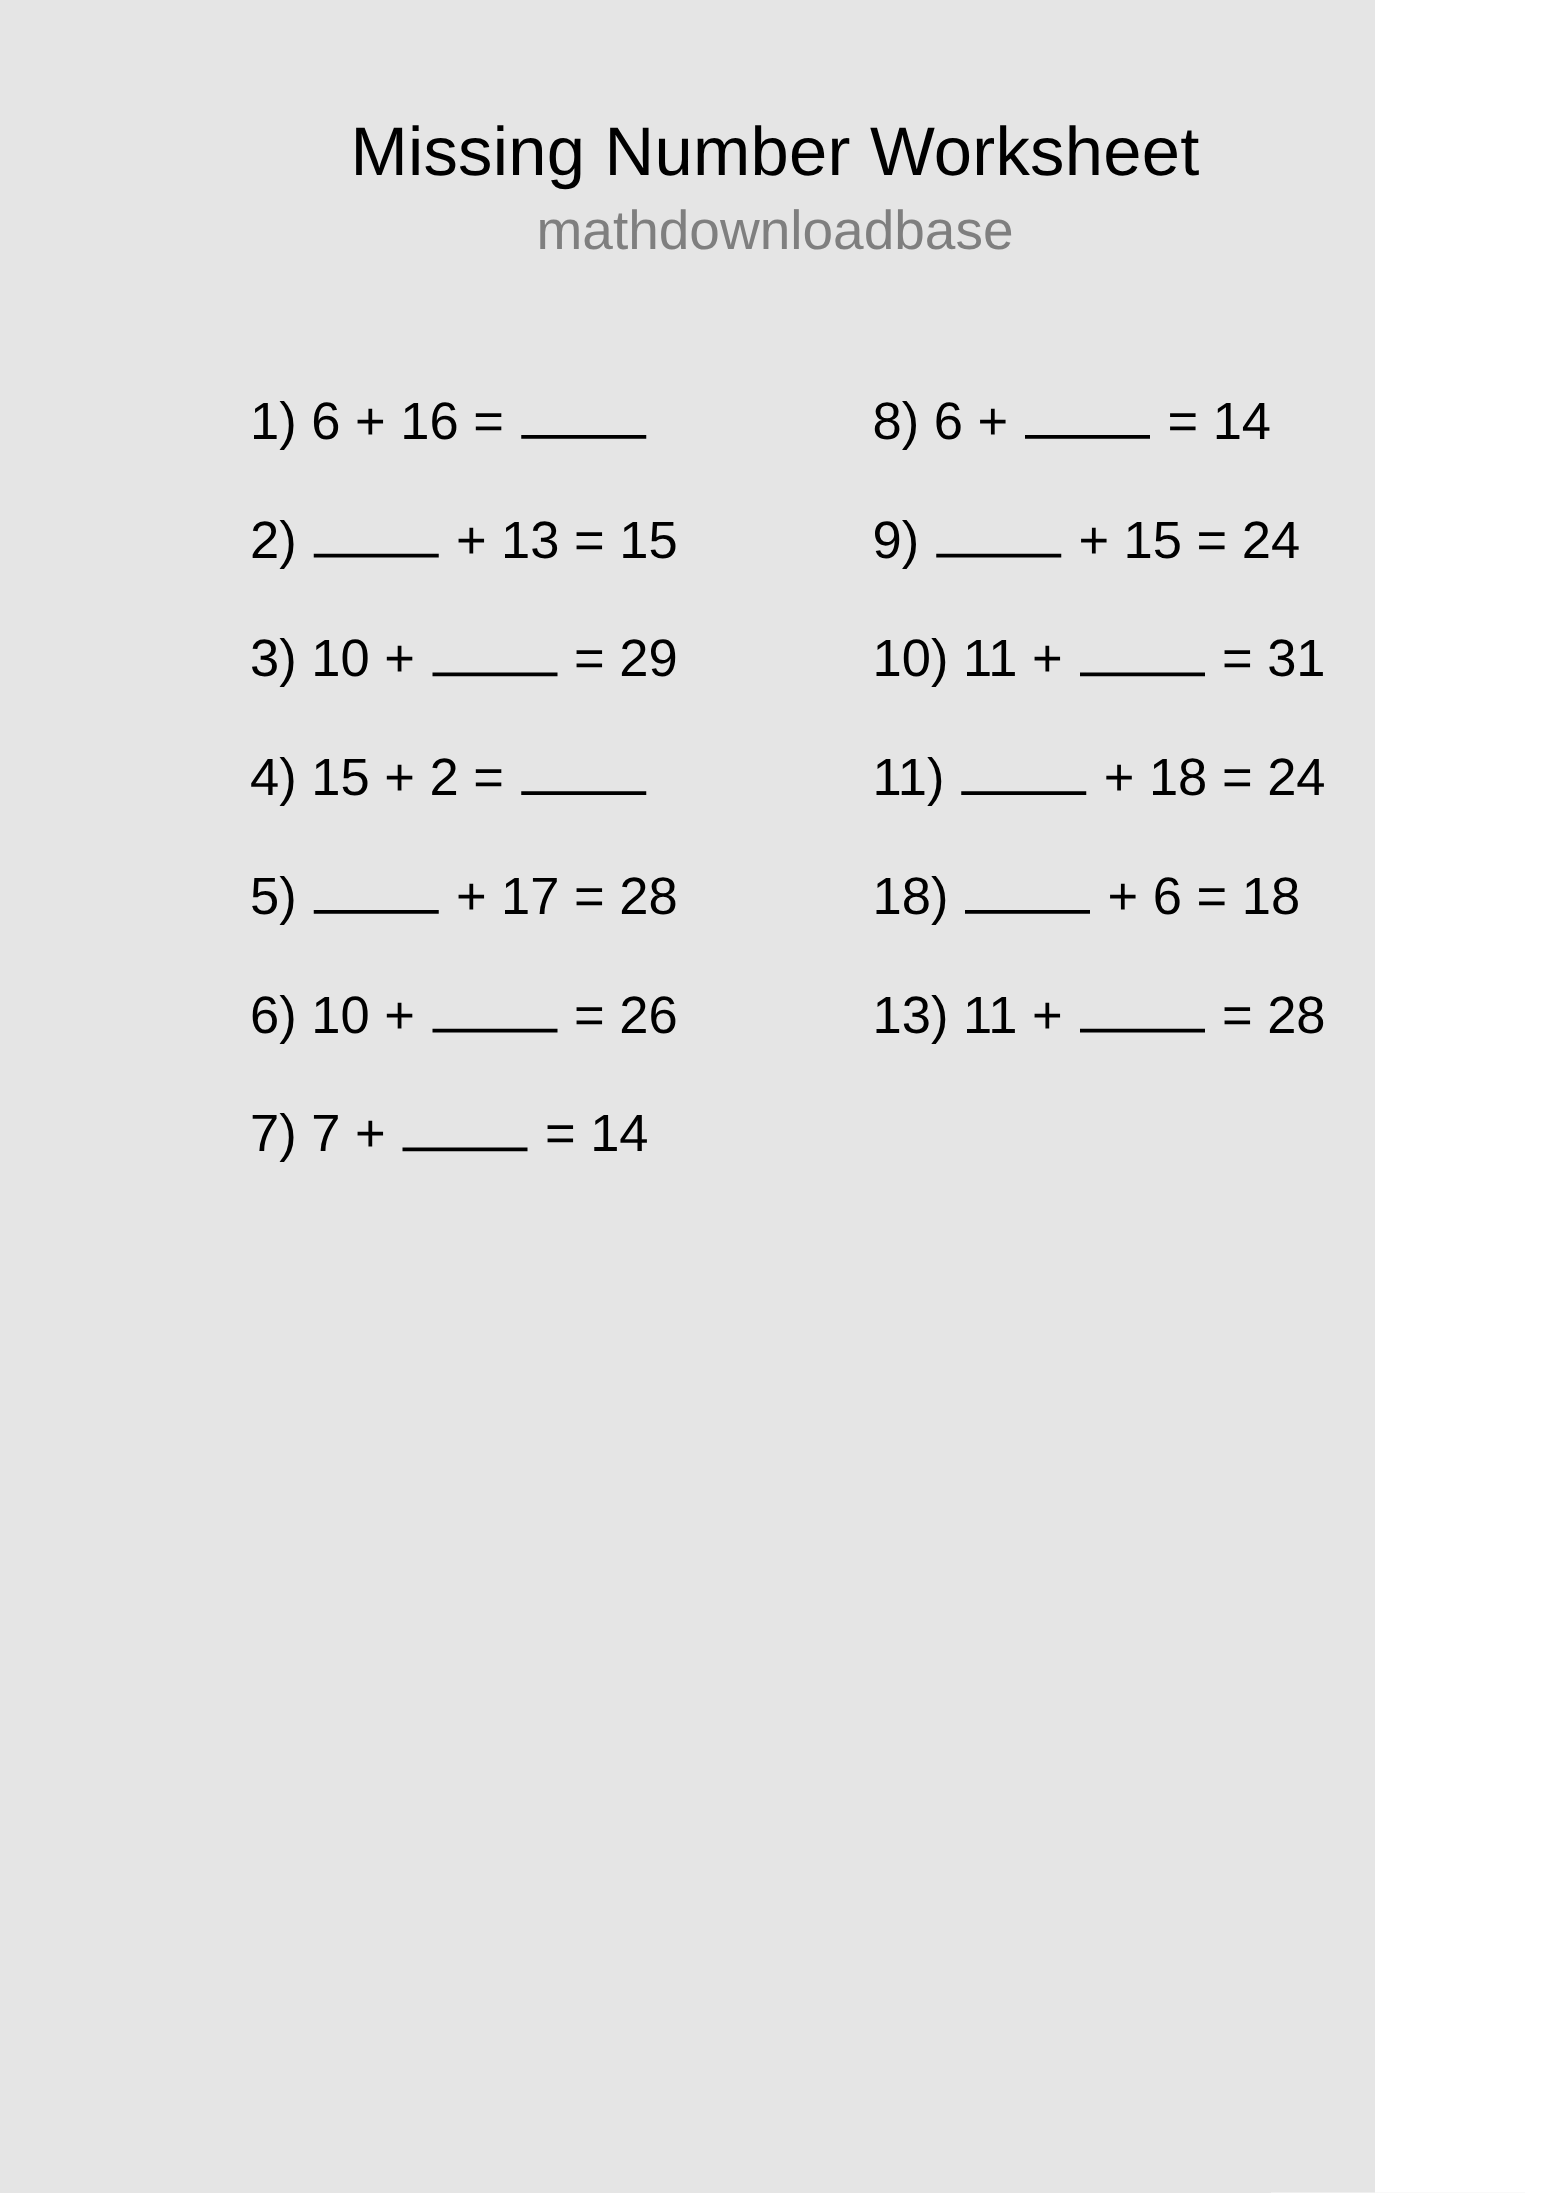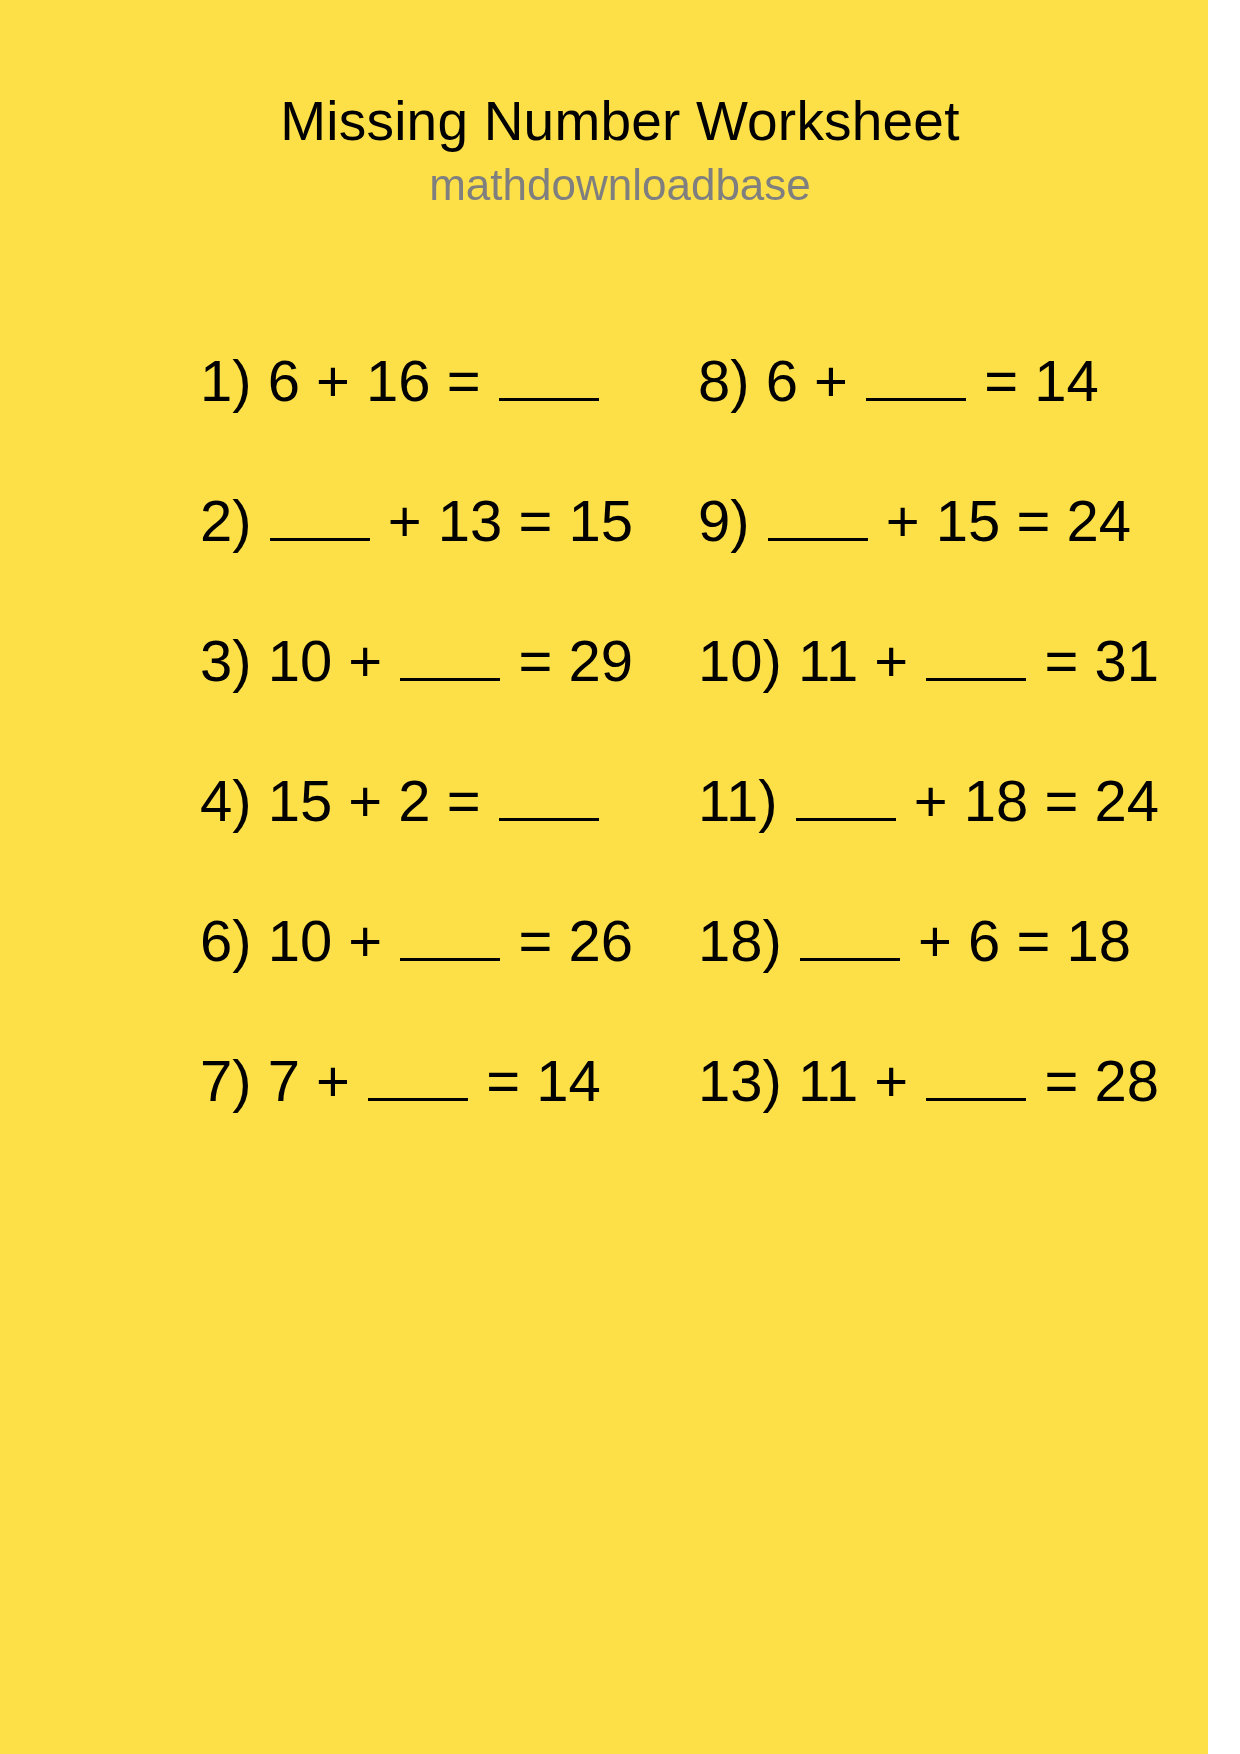--- a/index.html
+++ b/index.html
@@ -11,23 +11,23 @@
       width: 1240px;
       height: 1754px;
       position: relative;
       overflow: hidden;
       font-family: "Liberation Sans", "DejaVu Sans", sans-serif;
       color: #000000;
     }
     .page {
       position: absolute;
       left: 0; top: 0;
-      width: 1208px;
+      width: 1100px;
       height: 1754px;
-      background: #fde047;
+      background: #e5e5e5;
     }
     .title {
       position: absolute;
       left: 0;
       width: 1240px;
       top: 86px;
       text-align: center;
       font-size: 55px;
       line-height: 70px;
       color: #000000;
@@ -44,25 +44,24 @@
       color: #7f7f7f;
     }
     .col {
       position: absolute;
       top: 308px;
     }
     .col.left { left: 200px; }
     .col.right { left: 698px; }
     .problem {
       height: 95px;
-      font-size: 58px;
+      font-size: 42px;
       line-height: 56px;
       white-space: pre;
       color: #000000;
-      margin-top: 45px;
     }
     .blank {
       display: inline-block;
       width: 100px;
       height: 40px;
       border-bottom: 3px solid #000000;
       vertical-align: baseline;
       margin: 0 2px;
     }
   </style>
@@ -72,20 +71,21 @@
 <div class="page">
 
   <div class="title">Missing Number Worksheet</div>
   <div class="subtitle">mathdownloadbase</div>
 
   <div class="col left">
     <div class="problem"><span>1)</span> <span>6 + 16 =</span> <span class="blank"></span></div>
     <div class="problem"><span>2)</span> <span class="blank"></span> <span>+ 13 = 15</span></div>
     <div class="problem"><span>3)</span> <span>10 +</span> <span class="blank"></span> <span>= 29</span></div>
     <div class="problem"><span>4)</span> <span>15 + 2 =</span> <span class="blank"></span></div>
+    <div class="problem"><span>5)</span> <span class="blank"></span> <span>+ 17 = 28</span></div>
     <div class="problem"><span>6)</span> <span>10 +</span> <span class="blank"></span> <span>= 26</span></div>
     <div class="problem"><span>7)</span> <span>7 +</span> <span class="blank"></span> <span>= 14</span></div>
   </div>
 
   <div class="col right">
     <div class="problem"><span>8)</span> <span>6 +</span> <span class="blank"></span> <span>= 14</span></div>
     <div class="problem"><span>9)</span> <span class="blank"></span> <span>+ 15 = 24</span></div>
     <div class="problem"><span>10)</span> <span>11 +</span> <span class="blank"></span> <span>= 31</span></div>
     <div class="problem"><span>11)</span> <span class="blank"></span> <span>+ 18 = 24</span></div>
     <div class="problem"><span>18)</span> <span class="blank"></span> <span>+ 6 = 18</span></div>

